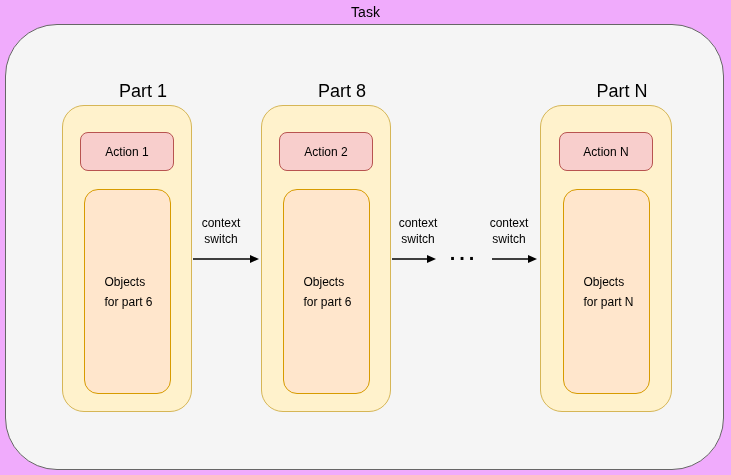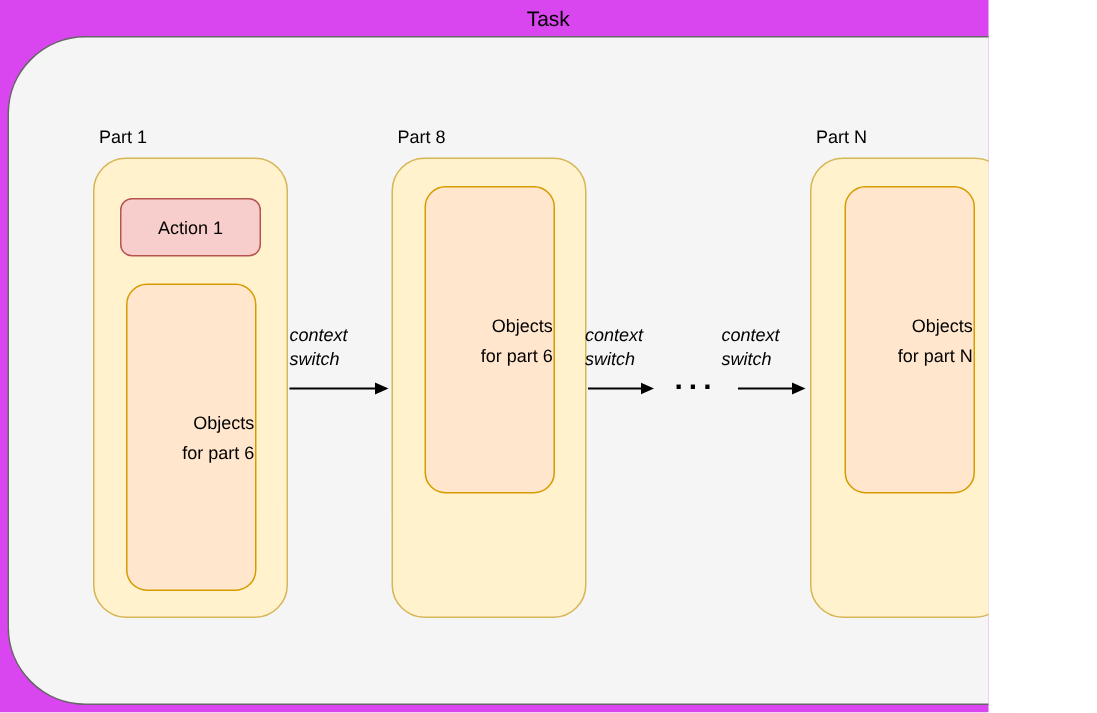--- a/index.html
+++ b/index.html
@@ -1,20 +1,20 @@
 <!DOCTYPE html>
 <html style="--outer-fill: #f5f5f5; --outer-stroke: #666666; --part-fill: #fff2cc; --part-stroke: #d6b656; --action-fill: #f8cecc; --action-stroke: #b85450; --objects-fill: #ffe6cc; --objects-stroke: #d79b00; --arrow-color: #000000; --text-color: #000000;"><head>
 <meta charset="utf-8">
 <style>
   html, body { margin: 0; padding: 0; background: #ffffff; }
   .stage {
     position: relative;
-    width: 659px;
+    width: 731px;
     height: 475px;
-    background: #d946ef;
+    background: #f0abfc;
     font-family: "Liberation Sans", sans-serif;
     color: #000000;
     overflow: hidden;
   }
   .task-title {
     position: absolute;
     top: 2px; left: 0; width: 731px;
     text-align: center;
     font-size: 14px;
     line-height: 20px;
@@ -25,24 +25,24 @@
     left: 5px; top: 24px;
     width: 719px; height: 446px;
     background: var(--outer-fill, #f5f5f5);
     border: 1px solid var(--outer-stroke, #666666);
     border-radius: 52px;
     box-sizing: border-box;
   }
   .part-group { position: absolute; top: 0; }
   .part-label {
     position: absolute;
-    top: 82px; left: 4px;
+    top: 82px; left: 16px;
     width: 100%;
-    text-align: left;
-    font-size: 12px;
+    text-align: center;
+    font-size: 18px;
     line-height: 18px;
     color: var(--text-color, #000000);
   }
   .part-box {
     position: absolute;
     top: 105px; left: 0;
     width: 100%; height: 307px;
     background: var(--part-fill, #fff2cc);
     border: 1px solid var(--part-stroke, #d6b656);
     border-radius: 22px;
@@ -66,36 +66,36 @@
   }
   .objects-box {
     margin-top: 18px;
     width: 87px; height: 205px;
     background: var(--objects-fill, #ffe6cc);
     border: 1px solid var(--objects-stroke, #d79b00);
     border-radius: 14px;
     box-sizing: border-box;
     display: flex;
     flex-direction: column;
-    align-items: flex-end;
+    align-items: flex-start;
     justify-content: center;
     text-align: center;
     font-size: 12px;
     line-height: 20px;
     color: var(--text-color, #000000);
     padding-left: 20px;
   }
   .connector-label {
     position: absolute;
     top: 215px;
     width: 56px;
+    text-align: center;
     font-size: 12px;
     line-height: 16px;
     color: var(--text-color, #000000);
-    font-style: italic;
   }
   .ellipsis {
     position: absolute;
     left: 443px; top: 243px;
     width: 42px;
     text-align: center;
     font-weight: bold;
     font-size: 20px;
     line-height: 20px;
     letter-spacing: 4px;
@@ -126,30 +126,36 @@
       <div class="objects-box">
         <div>Objects</div>
         <div>for part 6</div>
       </div>
     </div>
   </div>
 
   <div class="part-group" style="left:261px; width:130px;">
     <div class="part-label">Part 8</div>
     <div class="part-box">
+      <div class="action-box">
+        <span>Action 2</span>
+      </div>
       <div class="objects-box">
         <div>Objects</div>
         <div>for part 6</div>
       </div>
     </div>
   </div>
 
   <div class="part-group" style="left:540px; width:132px;">
     <div class="part-label">Part N</div>
     <div class="part-box">
+      <div class="action-box">
+        <span>Action N</span>
+      </div>
       <div class="objects-box">
         <div>Objects</div>
         <div>for part N</div>
       </div>
     </div>
   </div>
 
   <div class="connector-label" style="left:193px;">context switch</div>
   <div class="connector-label" style="left:390px;">context switch</div>
   <div class="connector-label" style="left:481px;">context switch</div>

